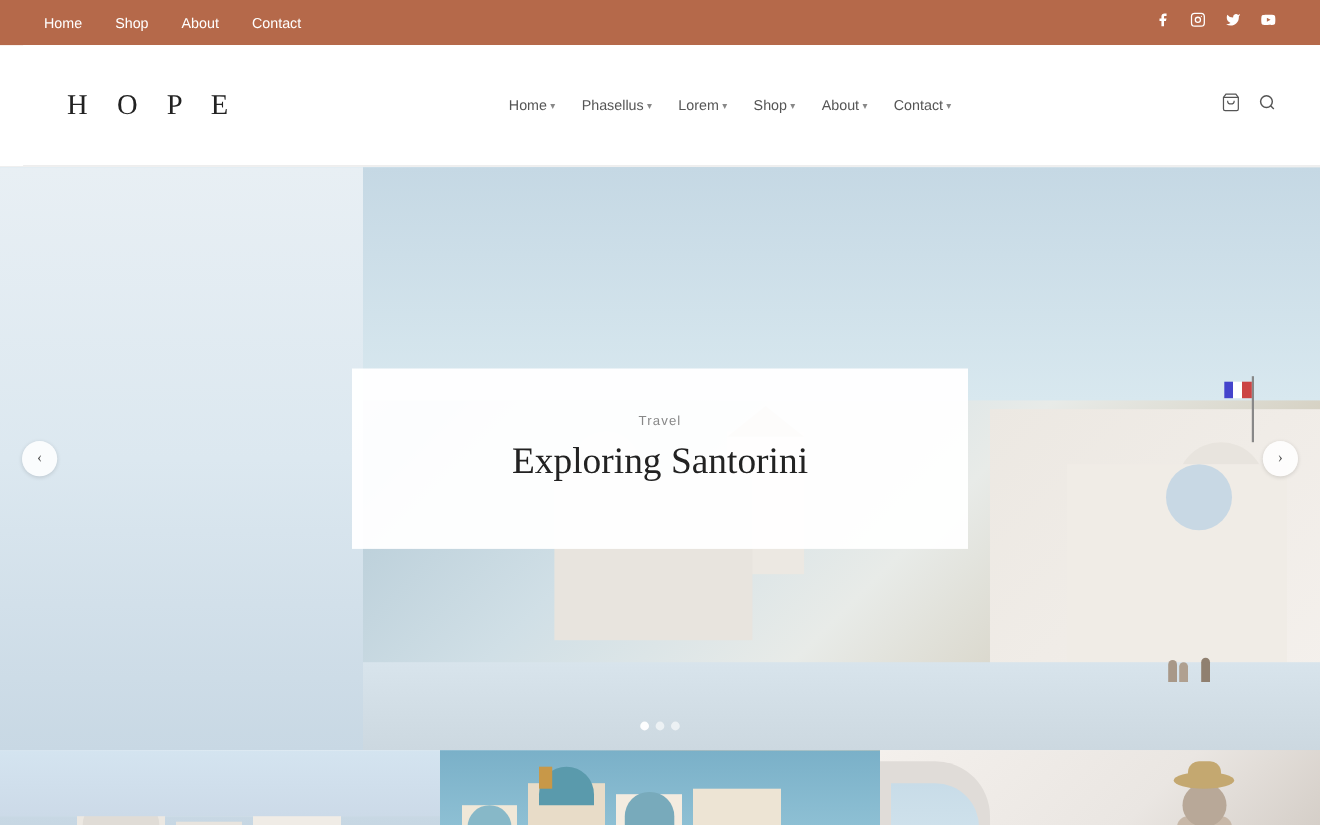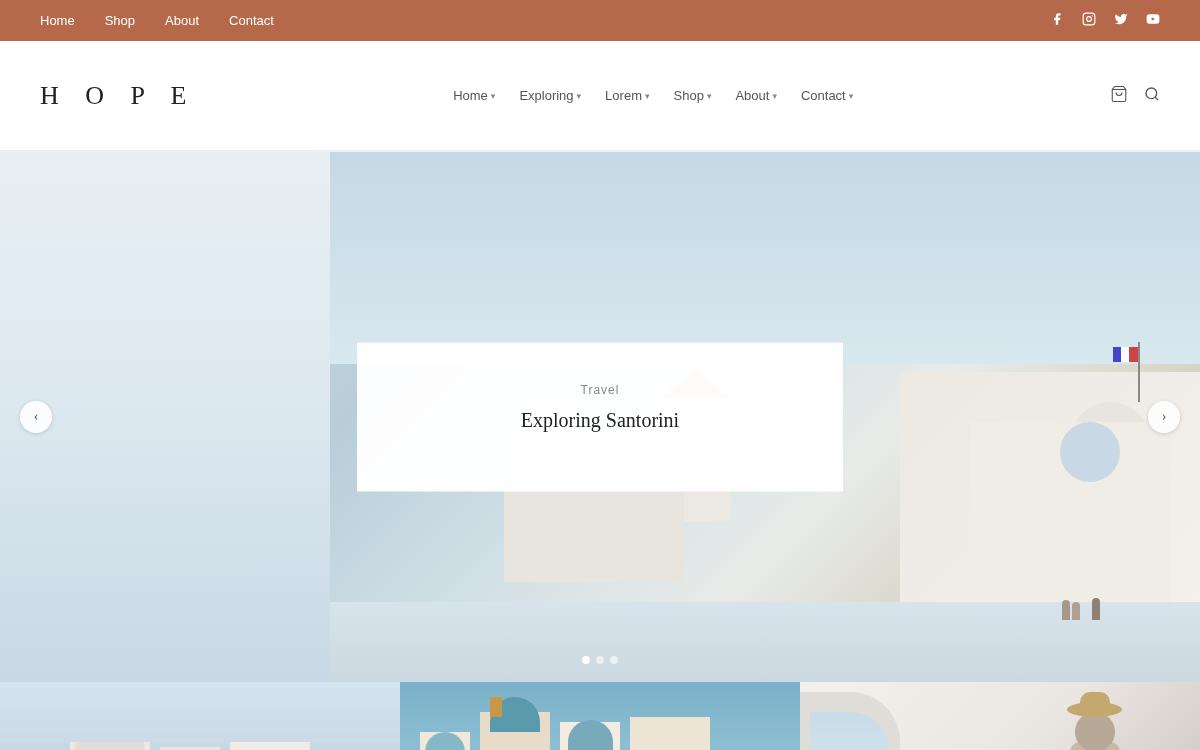--- a/index.html
+++ b/index.html
@@ -26,20 +26,21 @@
 
     
     .main-header {
       background: #fff;
       height: 110px;
       display: flex;
       align-items: center;
       justify-content: space-between;
       padding: 0 40px;
       border-bottom: 1px solid #eee;
+      margin-left: 21px;
     }
     .logo {
       font-family: Georgia, serif;
       font-size: 26px;
       letter-spacing: 10px;
       color: #222;
       font-weight: normal;
     }
     .main-nav { display: flex; gap: 8px; align-items: center; }
     .main-nav a {
@@ -87,35 +88,35 @@
       background: linear-gradient(180deg, #e8eff4 0%, #dce8f0 50%, #c8d8e4 100%);
     }
 
     
     .slide-card {
       position: absolute;
       top: 50%;
       left: 50%;
       transform: translate(-50%, -50%);
       background: rgba(255,255,255,0.96);
-      width: 486px;
+      width: 560px;
       padding: 40px 50px;
       text-align: center;
       z-index: 10;
     }
     .slide-category {
       font-family: Arial, sans-serif;
       font-size: 12px;
       color: #888;
       letter-spacing: 1px;
       margin-bottom: 12px;
     }
     .slide-title {
       font-family: Georgia, serif;
-      font-size: 20px;
+      font-size: 34px;
       font-weight: normal;
       color: #222;
       margin-bottom: 20px;
     }
     .slide-excerpt {
       font-family: Arial, sans-serif;
       font-size: 12.5px;
       color: #888;
       line-height: 1.8;
     }
@@ -235,21 +236,21 @@
 </div>
 
 <header class="main-header">
   <div class="logo">H O P E</div>
   <nav class="main-nav">
     <a href="#">
       <span>Home</span>
       <span class="chevron">▾</span>
     </a>
     <a href="#">
-      <span>Exploring</span>
+      <span>Phasellus</span>
       <span class="chevron">▾</span>
     </a>
     <a href="#">
       <span>Lorem</span>
       <span class="chevron">▾</span>
     </a>
     <a href="#">
       <span>Shop</span>
       <span class="chevron">▾</span>
     </a>

